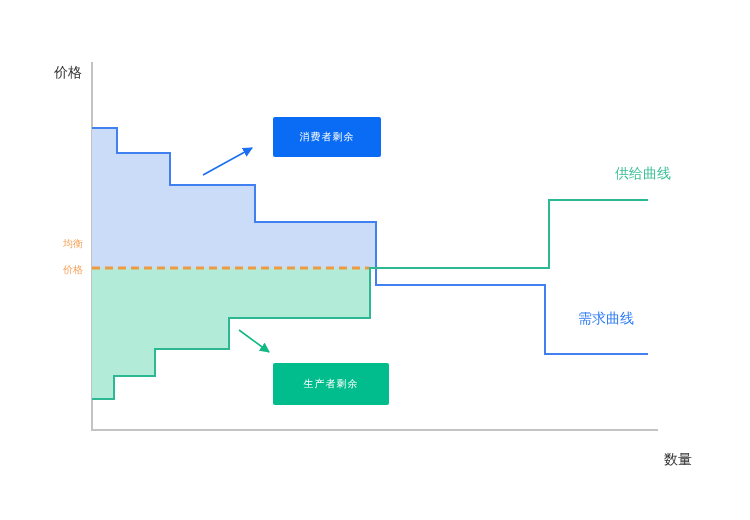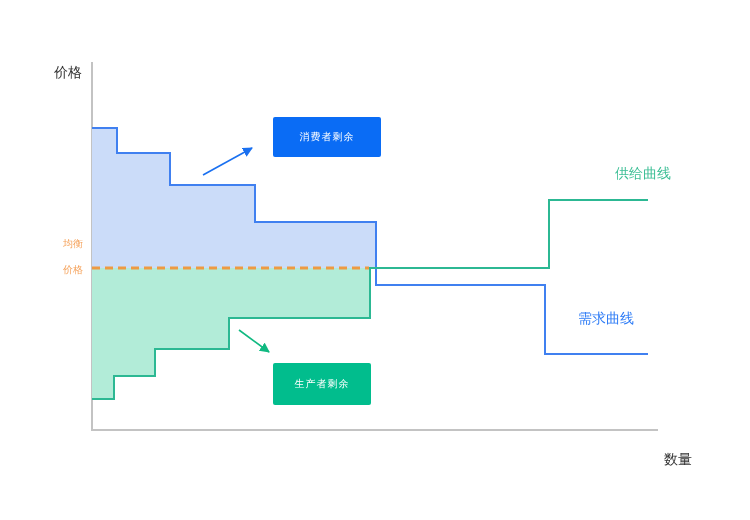--- a/index.html
+++ b/index.html
@@ -8,21 +8,21 @@
   #chart-svg{position:absolute;left:0;top:0;}
   .lbl{position:absolute;font-size:14px;white-space:nowrap;color:#333;}
   .ylabel{left:54px;top:64px;width:28px;text-align:right;}
   .xlabel{left:664px;top:451px;}
   .eqlabel{left:50px;top:231px;width:33px;text-align:right;line-height:26px;font-size:10px;}
   .supply-label{left:578px;top:165px;}
   .demand-label{left:578px;top:310px;}
   .badge{position:absolute;display:flex;align-items:center;justify-content:center;
          color:#ffffff;font-size:10px;letter-spacing:1px;border-radius:2px;}
   .consumer-badge{left:273px;top:117px;width:108px;height:40px;}
-  .producer-badge{left:273px;top:363px;width:98px;height:42px;}
+  .producer-badge{left:273px;top:363px;width:116px;height:42px;}
 </style>
 </head>
 <body>
 
 <div class="stage">
 
   <svg id="chart-svg" width="750" height="520" viewBox="0 0 750 520">
       <defs>
         <marker id="arrow-consumer" markerUnits="userSpaceOnUse" markerWidth="12" markerHeight="12" refX="9" refY="5" orient="auto">
           <path d="M0,0 L10,5 L0,10 Z" fill="#1a70f0"></path>

